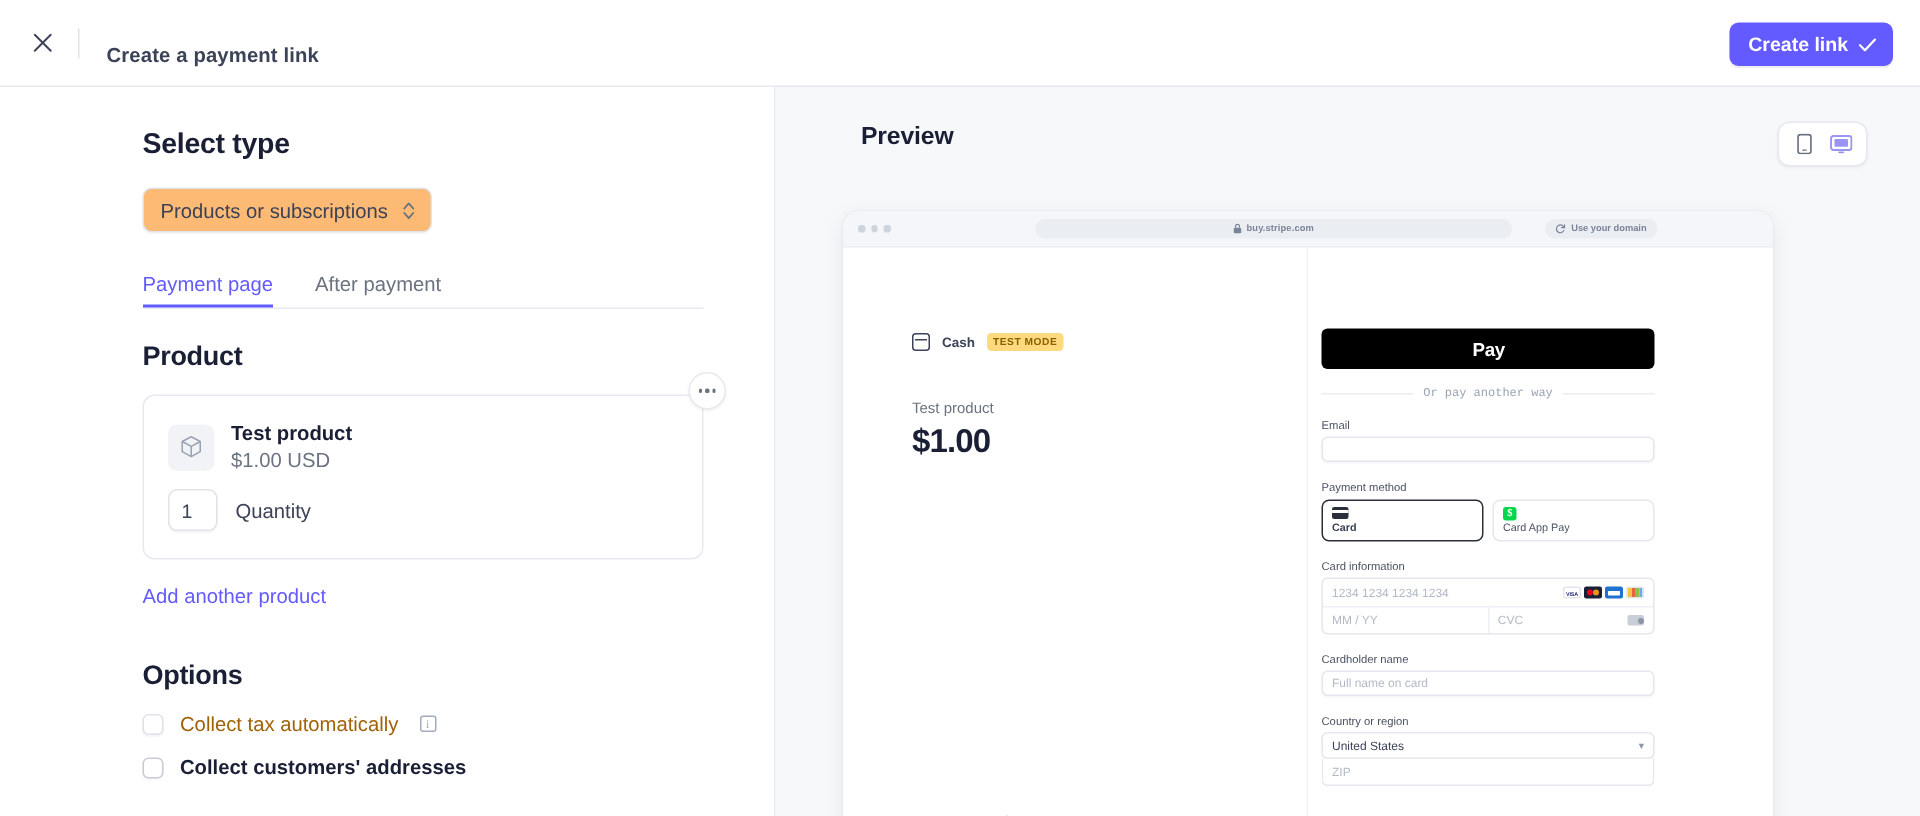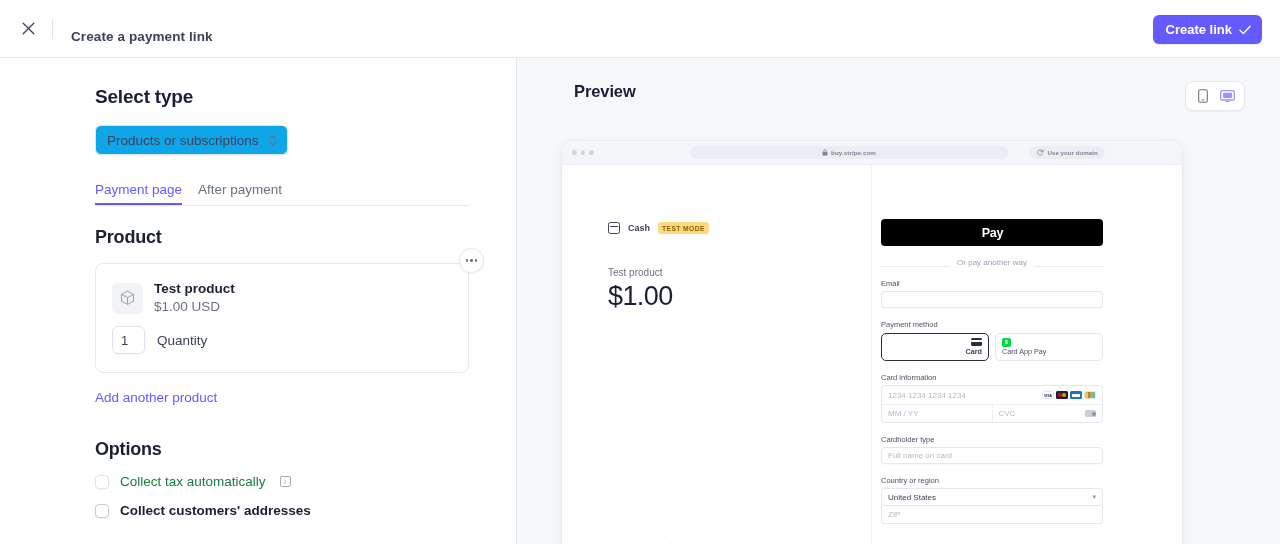--- a/index.html
+++ b/index.html
@@ -53,27 +53,27 @@
   .lp-inner { padding: 28px 32px 0 95px; }
 
   h2.section-title {
     font-size: 19px; font-weight: 700; color: #1a1f36; letter-spacing: -.2px;
   }
 
   .select-wrap {
     margin-top: 17px; display: inline-flex; align-items: center; gap: 9px;
     height: 30px; padding: 0 10px 0 11px;
     border: 1px solid #dfe3eb; border-radius: 6px;
-    background: #0ea5e9; cursor: pointer;
+    background: #fdba74; cursor: pointer;
     box-shadow: 0 1px 1px rgba(10,20,40,.04);
     font-size: 13.5px; color: #3c4257; font-weight: 400; justify-content: center;
   }
 
   .tabs {
-    margin-top: 27px; display: flex; gap: 16px;
+    margin-top: 27px; display: flex; gap: 28px;
     border-bottom: 1px solid #e6e9ef; width: 374px;
   }
   .tab {
     font-size: 13.5px; padding-bottom: 8px; cursor: pointer;
     color: #6b7280; font-weight: 500;
   }
   .tab.active {
     color: #635bff; font-weight: 500;
     box-shadow: inset 0 -2px 0 0 #635bff;
   }
@@ -121,21 +121,21 @@
   .qty-label { font-size: 13.5px; color: #3c4257; }
 
   .adjust-row { display: flex; align-items: center; gap: 11px; margin-top: 10px; margin-left: 45px; }
   .cb {
     width: 14px; height: 14px; border: 1px solid #c6cbd6; border-radius: 4px;
     background: #fff; flex: none; cursor: pointer;
     box-shadow: 0 1px 1px rgba(10,20,40,.04);
   }
   .cb.dim { border-color: #dde1e9; }
   .cb-label { font-size: 13.5px; color: #3c4257; }
-  .cb-label.dim { color: #15803d; }
+  .cb-label.dim { color: #a16207; }
 
   .add-link {
     margin-top: 17px; display: inline-block;
     font-size: 13.5px; color: #635bff; font-weight: 500; cursor: pointer;
   }
 
   h3.options-title {
     margin-top: 33px;
     font-size: 18px; font-weight: 700; color: #1a1f36; letter-spacing: -.2px;
   }
@@ -216,60 +216,60 @@
     background: #ffd97d; color: #8a6100;
     font-size: 6.8px; font-weight: 800; letter-spacing: .35px;
     padding: 2.2px 4px; border-radius: 3px;
   }
   .prod-label {
     position: absolute; top: 102px; left: 46px;
     font-size: 10px; color: #6b7280;
   }
   .prod-amount {
     position: absolute; top: 116px; left: 46px;
-    font-size: 27px; font-weight: 400; color: #1a1f36; letter-spacing: -.6px;
+    font-size: 22px; font-weight: 700; color: #1a1f36; letter-spacing: -.6px;
   }
   .pay-footer {
     position: absolute; bottom: 10px; left: 46px;
     display: flex; align-items: center; gap: 10px;
   }
   .powered { font-size: 6.5px; color: #b9c0cd; font-weight: 500; }
   .powered b { color: #a3abba; font-weight: 800; letter-spacing: -.2px; }
   .footer-sep { width: 1px; height: 8px; background: #e7eaf0; }
   .footer-link { font-size: 6.5px; color: #b9c0cd; cursor: pointer; }
 
   
   .pr-inner { position: absolute; top: 54px; left: 9px; width: 222px; }
   .applepay-btn {
     height: 27px; background: #000; border-radius: 4px;
     display: flex; align-items: center; justify-content: center; gap: 1px;
     color: #fff; cursor: pointer;
   }
   .ap-mark { font-size: 12px; line-height: 1; margin-top: -1.5px; }
   .ap-text { font-size: 12.5px; font-weight: 600; letter-spacing: -.2px; }
 
-  .or-sep { display: flex; align-items: flex-end; gap: 7px; margin-top: 12px; }
+  .or-sep { display: flex; align-items: center; gap: 7px; margin-top: 12px; font-family: Liberation Mono, monospace; }
   .or-sep .line { flex: 1; height: 1px; background: #e9ecf1; }
   .or-sep span { font-size: 8px; color: #9aa3b2; }
 
   .field-label { font-size: 7.5px; color: #4a5161; margin-top: 12px; margin-bottom: 3px; font-weight: 500; }
   .field-box {
     height: 17px; border: 1px solid #e3e7ee; border-radius: 4px; background: #fff;
     display: flex; align-items: center; padding: 0 6px;
     box-shadow: 0 1px 1px rgba(10,20,40,.03);
     font-size: 8px; color: #b3bac6;
   }
 
   .pm-row { display: flex; gap: 6px; margin-top: 4px; }
   .pm-card {
     flex: 1; height: 28px; border-radius: 5px; border: 1px solid #e3e7ee;
     background: #fff; padding: 4px 6px; cursor: pointer;
     display: flex; flex-direction: column; justify-content: space-between;
   }
-  .pm-card.selected { border: 1.4px solid #2b2f3a; align-items: flex-end; }
+  .pm-card.selected { border: 1.4px solid #2b2f3a; }
   .pm-name { font-size: 7.2px; font-weight: 700; color: #3c4257; }
   .pm-name.reg { font-weight: 400; color: #4a5161; }
   .icon-card {
     width: 11px; height: 8px; border-radius: 1.5px; background: #2b2f3a; position: relative;
   }
   .icon-card::after {
     content: ""; position: absolute; left: 0; right: 0; top: 2px; height: 1.5px; background: #fff;
   }
   .icon-cashapp {
     width: 9px; height: 9px; border-radius: 2px; background: #00d54b;
@@ -507,21 +507,21 @@
             </div>
             <div class="ci-row split">
               <span class="ci-half">MM / YY</span>
               <span class="ci-half">
                 <span>CVC</span>
                 <span class="cvc-icon"></span>
               </span>
             </div>
           </div>
 
-          <div class="field-label">Cardholder type</div>
+          <div class="field-label">Cardholder name</div>
           <div class="field-box">Full name on card</div>
 
           <div class="field-label">Country or region</div>
           <div class="sel-box">
             <span>United States</span>
             <span class="chev">▾</span>
           </div>
           <div class="zip-box">ZIP</div>
 
         </div>

